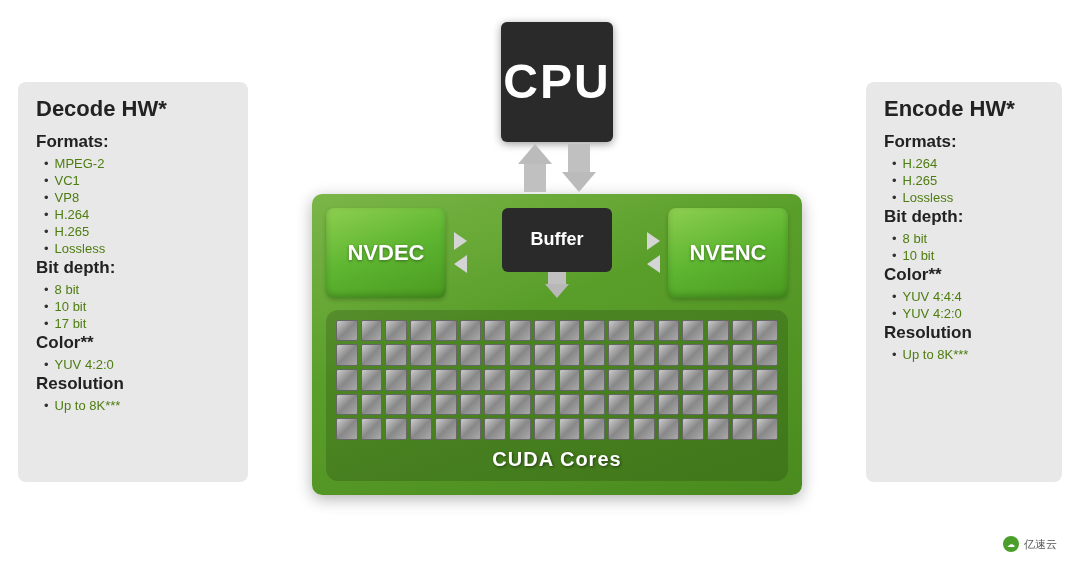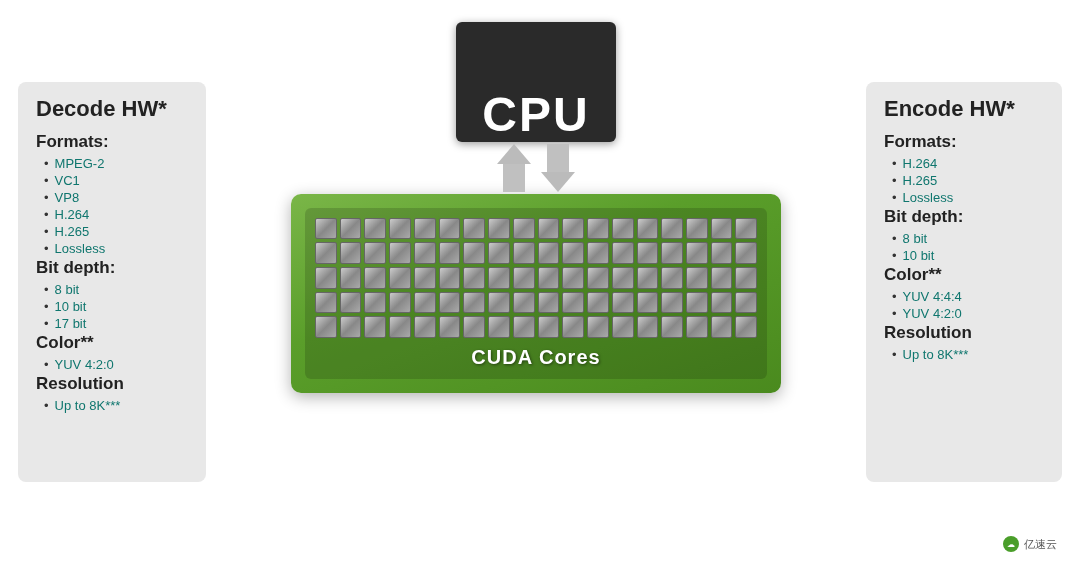--- a/index.html
+++ b/index.html
@@ -21,21 +21,21 @@
       background: #fff;
       display: flex;
       align-items: center;
       justify-content: space-between;
       padding: 10px 0;
       position: relative;
     }
 
     
     .left-panel {
-      width: 188px;
+      width: 230px;
       min-height: 400px;
       background: #e8e8e8;
       border-radius: 8px;
       padding: 14px 18px;
       margin-left: 18px;
       position: relative;
       z-index: 2;
     }
 
     .panel-title {
@@ -52,21 +52,21 @@
       margin-bottom: 4px;
     }
 
     .bullet-list {
       list-style: none;
       padding-left: 8px;
     }
 
     .bullet-list li {
       font-size: 13px;
-      color: #0f766e;
+      color: #4d7c0f;
       margin-bottom: 2px;
       display: flex;
       align-items: flex-start;
     }
 
     .bullet-list li::before {
       content: "•";
       margin-right: 6px;
       color: #333;
     }
@@ -78,26 +78,26 @@
       flex-direction: column;
       align-items: center;
       justify-content: flex-start;
       padding-top: 10px;
       position: relative;
       height: 540px;
     }
 
     
     .cpu-chip {
-      width: 160px;
+      width: 112px;
       height: 120px;
       background: #2a2a2a;
       border-radius: 6px;
       display: flex;
-      align-items: flex-end;
+      align-items: center;
       justify-content: center;
       position: relative;
       z-index: 5;
       margin-bottom: 0;
       box-shadow: 0 2px 8px rgba(0,0,0,0.4);
     }
 
     .cpu-label {
       font-size: 48px;
       font-weight: bold;
@@ -173,21 +173,21 @@
     .arrow-pair-h {
       display: flex;
       flex-direction: column;
       align-items: center;
       gap: 5px;
     }
 
     
     .cuda-section {
       background: rgba(0,0,0,0.15);
-      border-radius: 6px;
+      border-radius: 12px;
       padding: 10px;
       position: relative;
     }
 
     .cuda-grid {
       display: grid;
       grid-template-columns: repeat(18, 1fr);
       gap: 3px;
       margin-bottom: 8px;
     }
@@ -303,20 +303,52 @@
       </div>
 
       <div style="display:flex; flex-direction:column; align-items:center; width:36px;">
         <div style="width:22px;flex:1;background:#c0c0c0;"></div>
         <div style="width:0;height:0;border-left:17px solid transparent;border-right:17px solid transparent;border-top:20px solid #bbbbbb;"></div>
       </div>
     </div>
 
     <div class="gpu-outer">
 
+      <div class="gpu-top-row">
+
+        <div class="nvdec-block">
+          <span class="nvdec-label">NVDEC</span>
+        </div>
+
+        <div class="arrow-pair-h">
+          <div style="width:0;height:0;border-top:9px solid transparent;border-bottom:9px solid transparent;border-left:13px solid #d5d5d5;"></div>
+          <div style="width:0;height:0;border-top:9px solid transparent;border-bottom:9px solid transparent;border-right:13px solid #d5d5d5;"></div>
+        </div>
+
+        <div class="buffer-area">
+          <div class="buffer-block">
+            <span class="buffer-label">Buffer</span>
+          </div>
+
+          <div style="display:flex;flex-direction:column;align-items:center;margin-top:0;">
+            <div style="width:18px;height:12px;background:#c0c0c0;"></div>
+            <div style="width:0;height:0;border-left:12px solid transparent;border-right:12px solid transparent;border-top:14px solid #b8b8b8;"></div>
+          </div>
+        </div>
+
+        <div class="arrow-pair-h">
+          <div style="width:0;height:0;border-top:9px solid transparent;border-bottom:9px solid transparent;border-left:13px solid #d5d5d5;"></div>
+          <div style="width:0;height:0;border-top:9px solid transparent;border-bottom:9px solid transparent;border-right:13px solid #d5d5d5;"></div>
+        </div>
+
+        <div class="nvenc-block">
+          <span class="nvenc-label">NVENC</span>
+        </div>
+
+      </div>
 
       <div class="cuda-section">
         <div class="cuda-grid" id="cuda-grid">
             <div class="cuda-core"></div>
             <div class="cuda-core"></div>
             <div class="cuda-core"></div>
             <div class="cuda-core"></div>
             <div class="cuda-core"></div>
             <div class="cuda-core"></div>
             <div class="cuda-core"></div>

